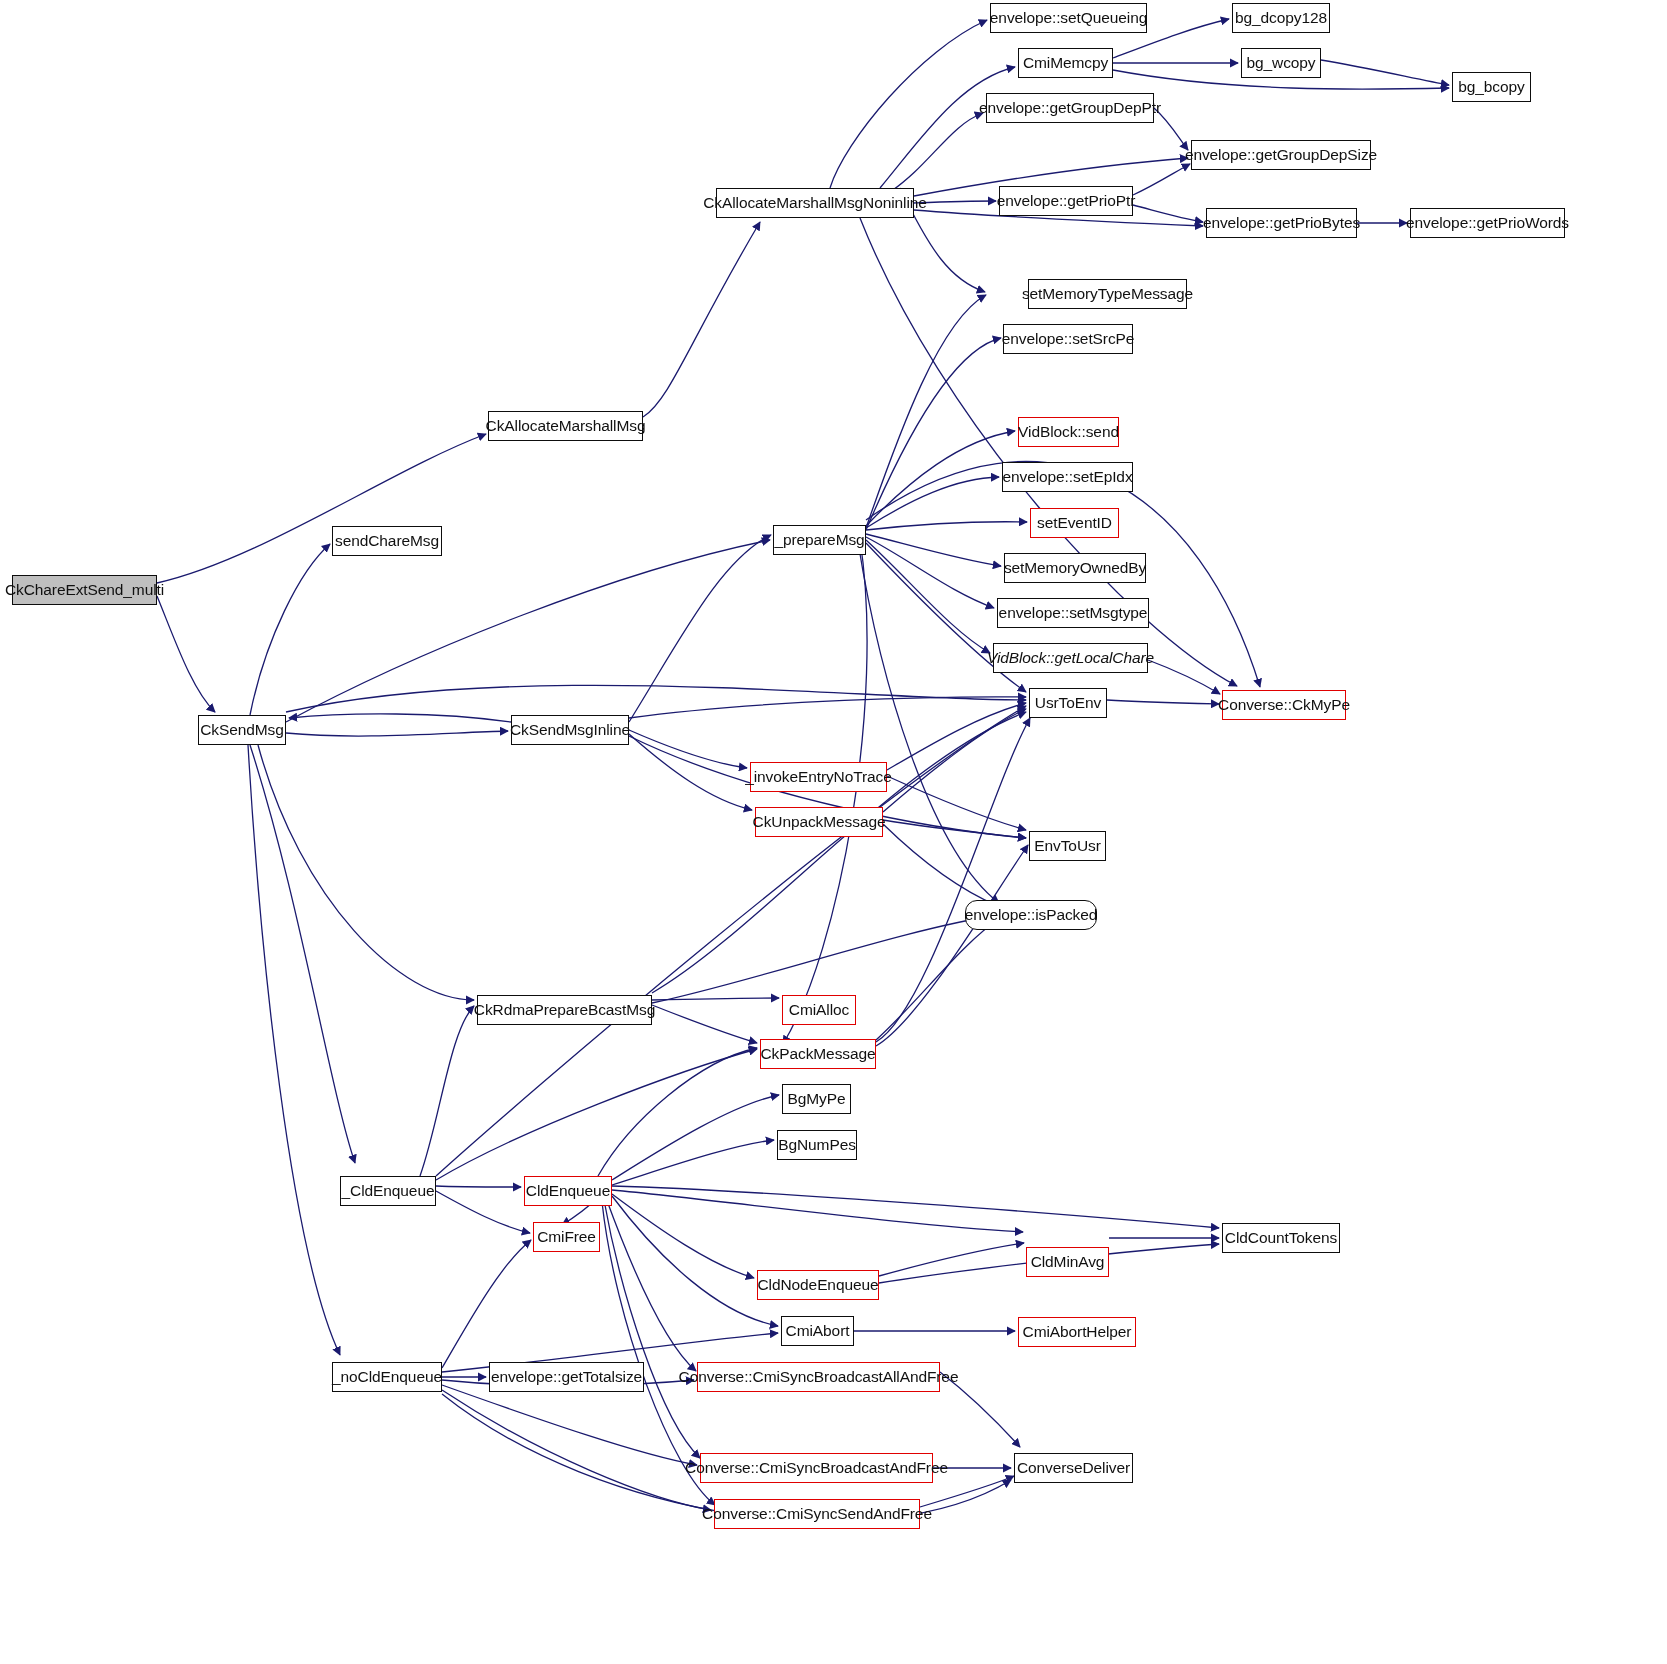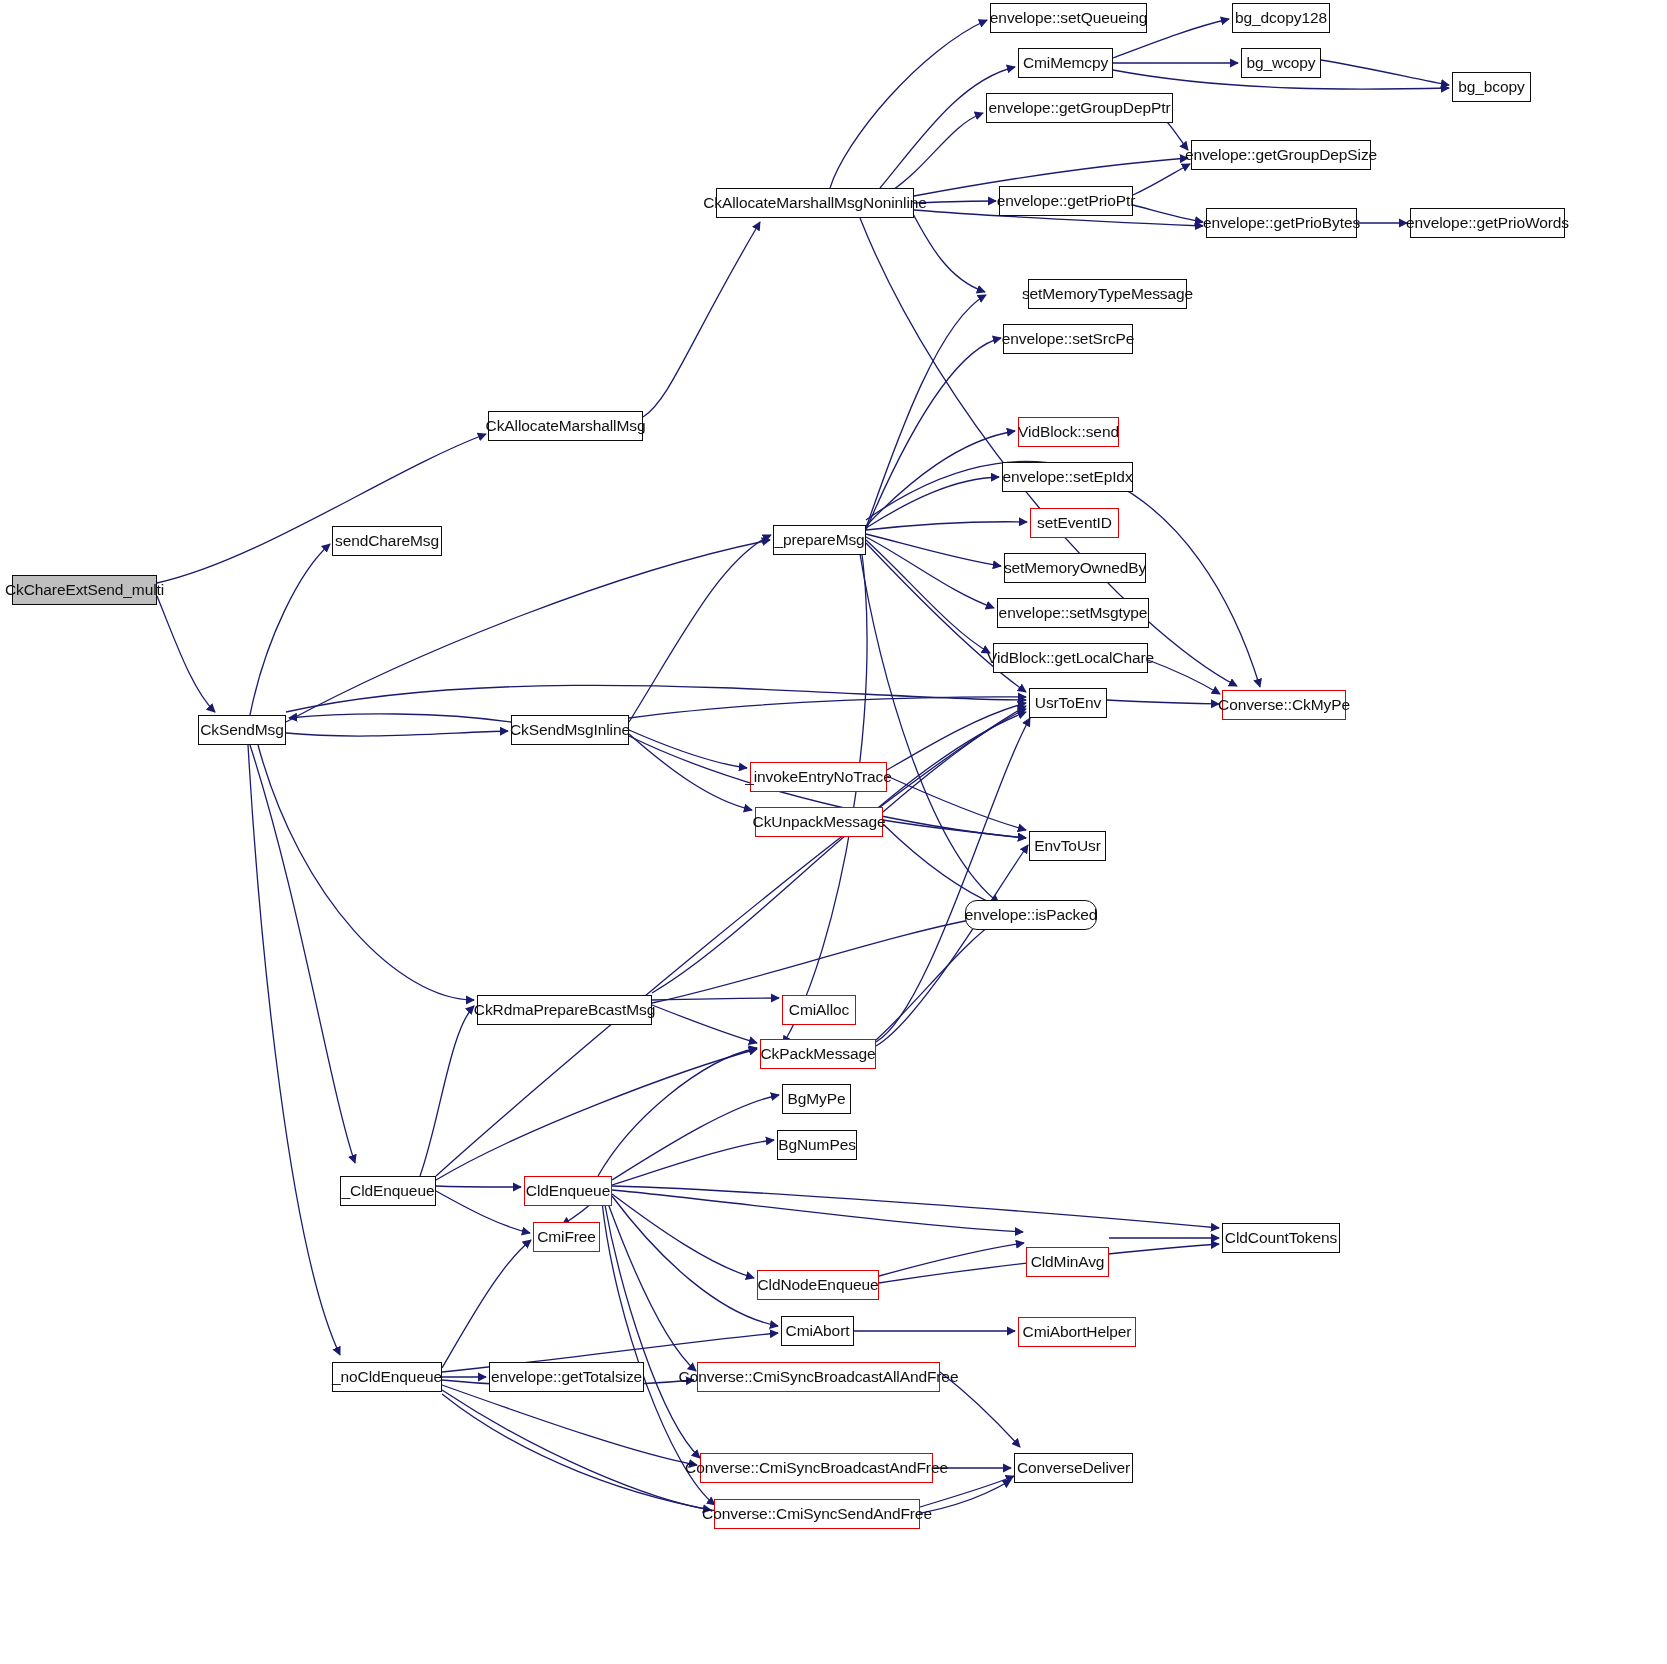--- a/index.html
+++ b/index.html
@@ -194,21 +194,21 @@
       </div>
       <div class="node black" style="left: 1232px; top: 3px; width: 98px;">
         <span class="nlabel">bg_dcopy128</span>
       </div>
       <div class="node black" style="left: 1241px; top: 48px; width: 80px;">
         <span class="nlabel">bg_wcopy</span>
       </div>
       <div class="node black" style="left: 1452px; top: 72px; width: 79px;">
         <span class="nlabel">bg_bcopy</span>
       </div>
-      <div class="node black" style="left: 986px; top: 93px; width: 187px;">
+      <div class="node black" style="left: 986px; top: 93px; width: 168px;">
         <span class="nlabel">envelope::getGroupDepPtr</span>
       </div>
       <div class="node black" style="left: 1191px; top: 140px; width: 180px;">
         <span class="nlabel">envelope::getGroupDepSize</span>
       </div>
       <div class="node black" style="left: 999px; top: 186px; width: 134px;">
         <span class="nlabel">envelope::getPrioPtr</span>
       </div>
       <div class="node black" style="left: 1206px; top: 208px; width: 151px;">
         <span class="nlabel">envelope::getPrioBytes</span>
@@ -233,21 +233,21 @@
       </div>
       <div class="node red" style="left: 1030px; top: 508px; width: 89px;">
         <span class="nlabel">setEventID</span>
       </div>
       <div class="node black" style="left: 1004px; top: 553px; width: 142px;">
         <span class="nlabel">setMemoryOwnedBy</span>
       </div>
       <div class="node black" style="left: 997px; top: 598px; width: 152px;">
         <span class="nlabel">envelope::setMsgtype</span>
       </div>
-      <div class="node black" style="left: 993px; top: 643px; width: 155px;">
+      <div class="node black" style="left: 993px; top: 643px; width: 155px; font-style: italic;">
         <span class="nlabel">VidBlock::getLocalChare</span>
       </div>
       <div class="node black" style="left: 1029px; top: 688px; width: 78px;">
         <span class="nlabel">UsrToEnv</span>
       </div>
       <div class="node red" style="left: 1222px; top: 690px; width: 124px;">
         <span class="nlabel">Converse::CkMyPe</span>
       </div>
       <div class="node black" style="left: 511px; top: 715px; width: 118px;">
         <span class="nlabel">CkSendMsgInline</span>

